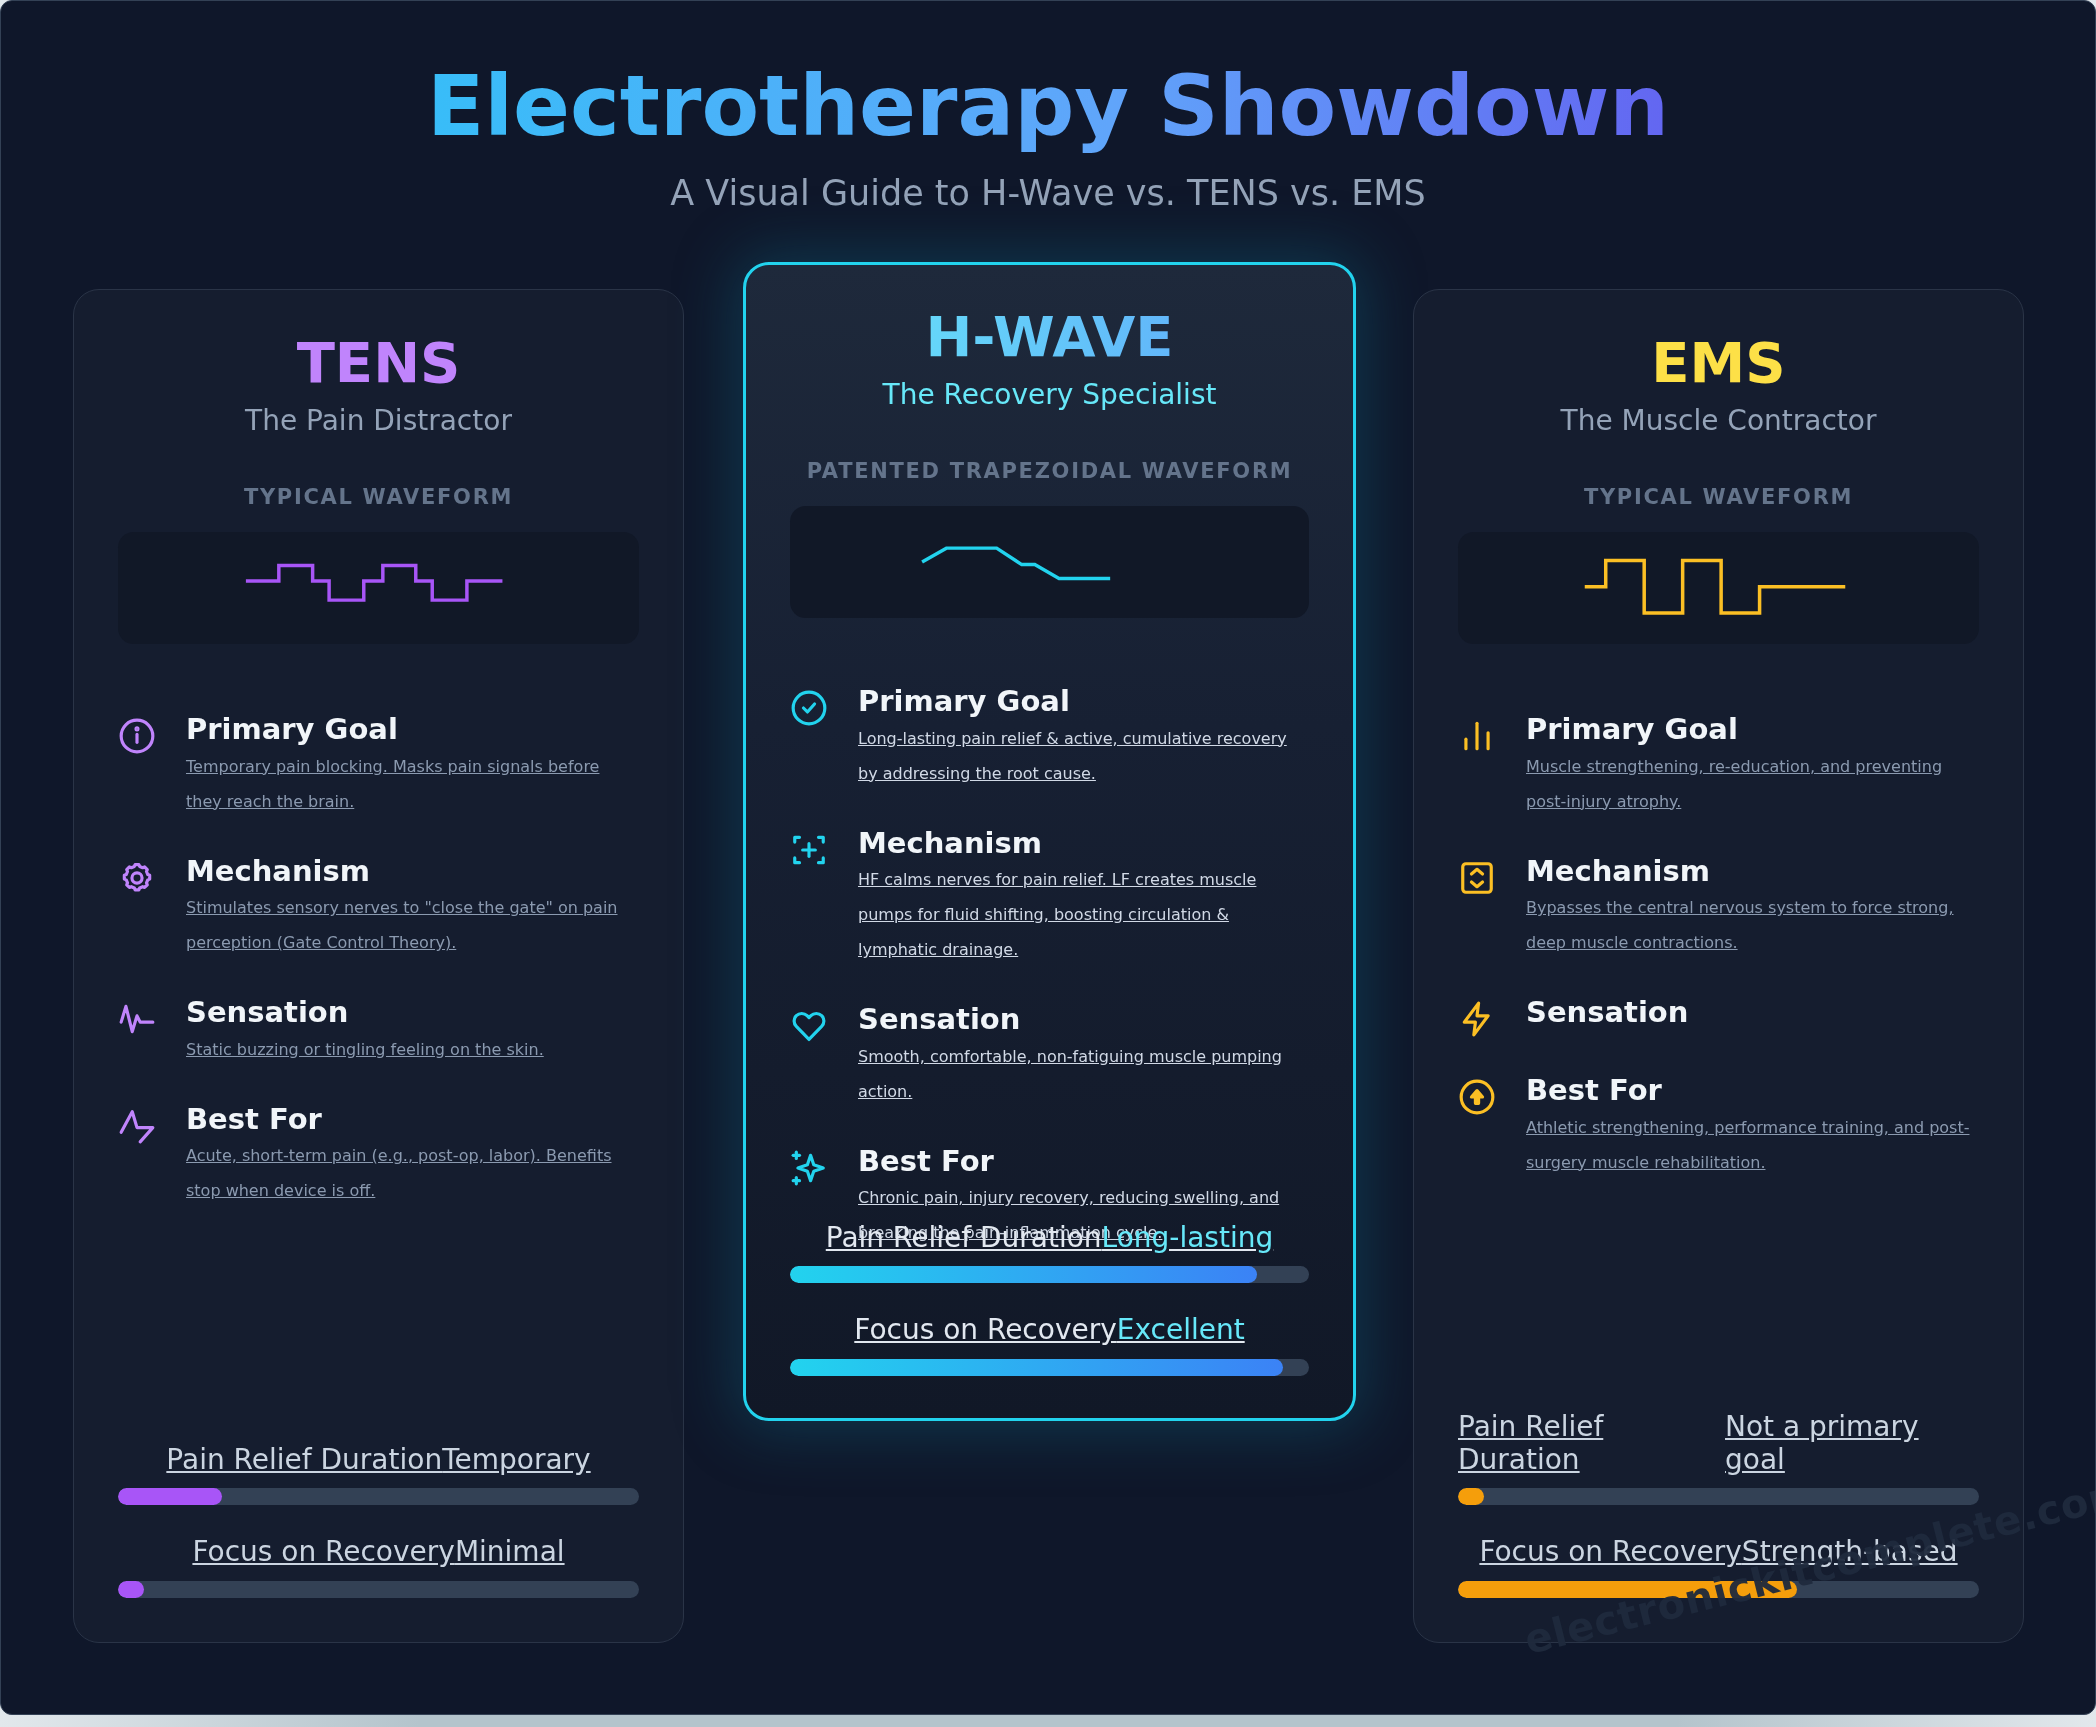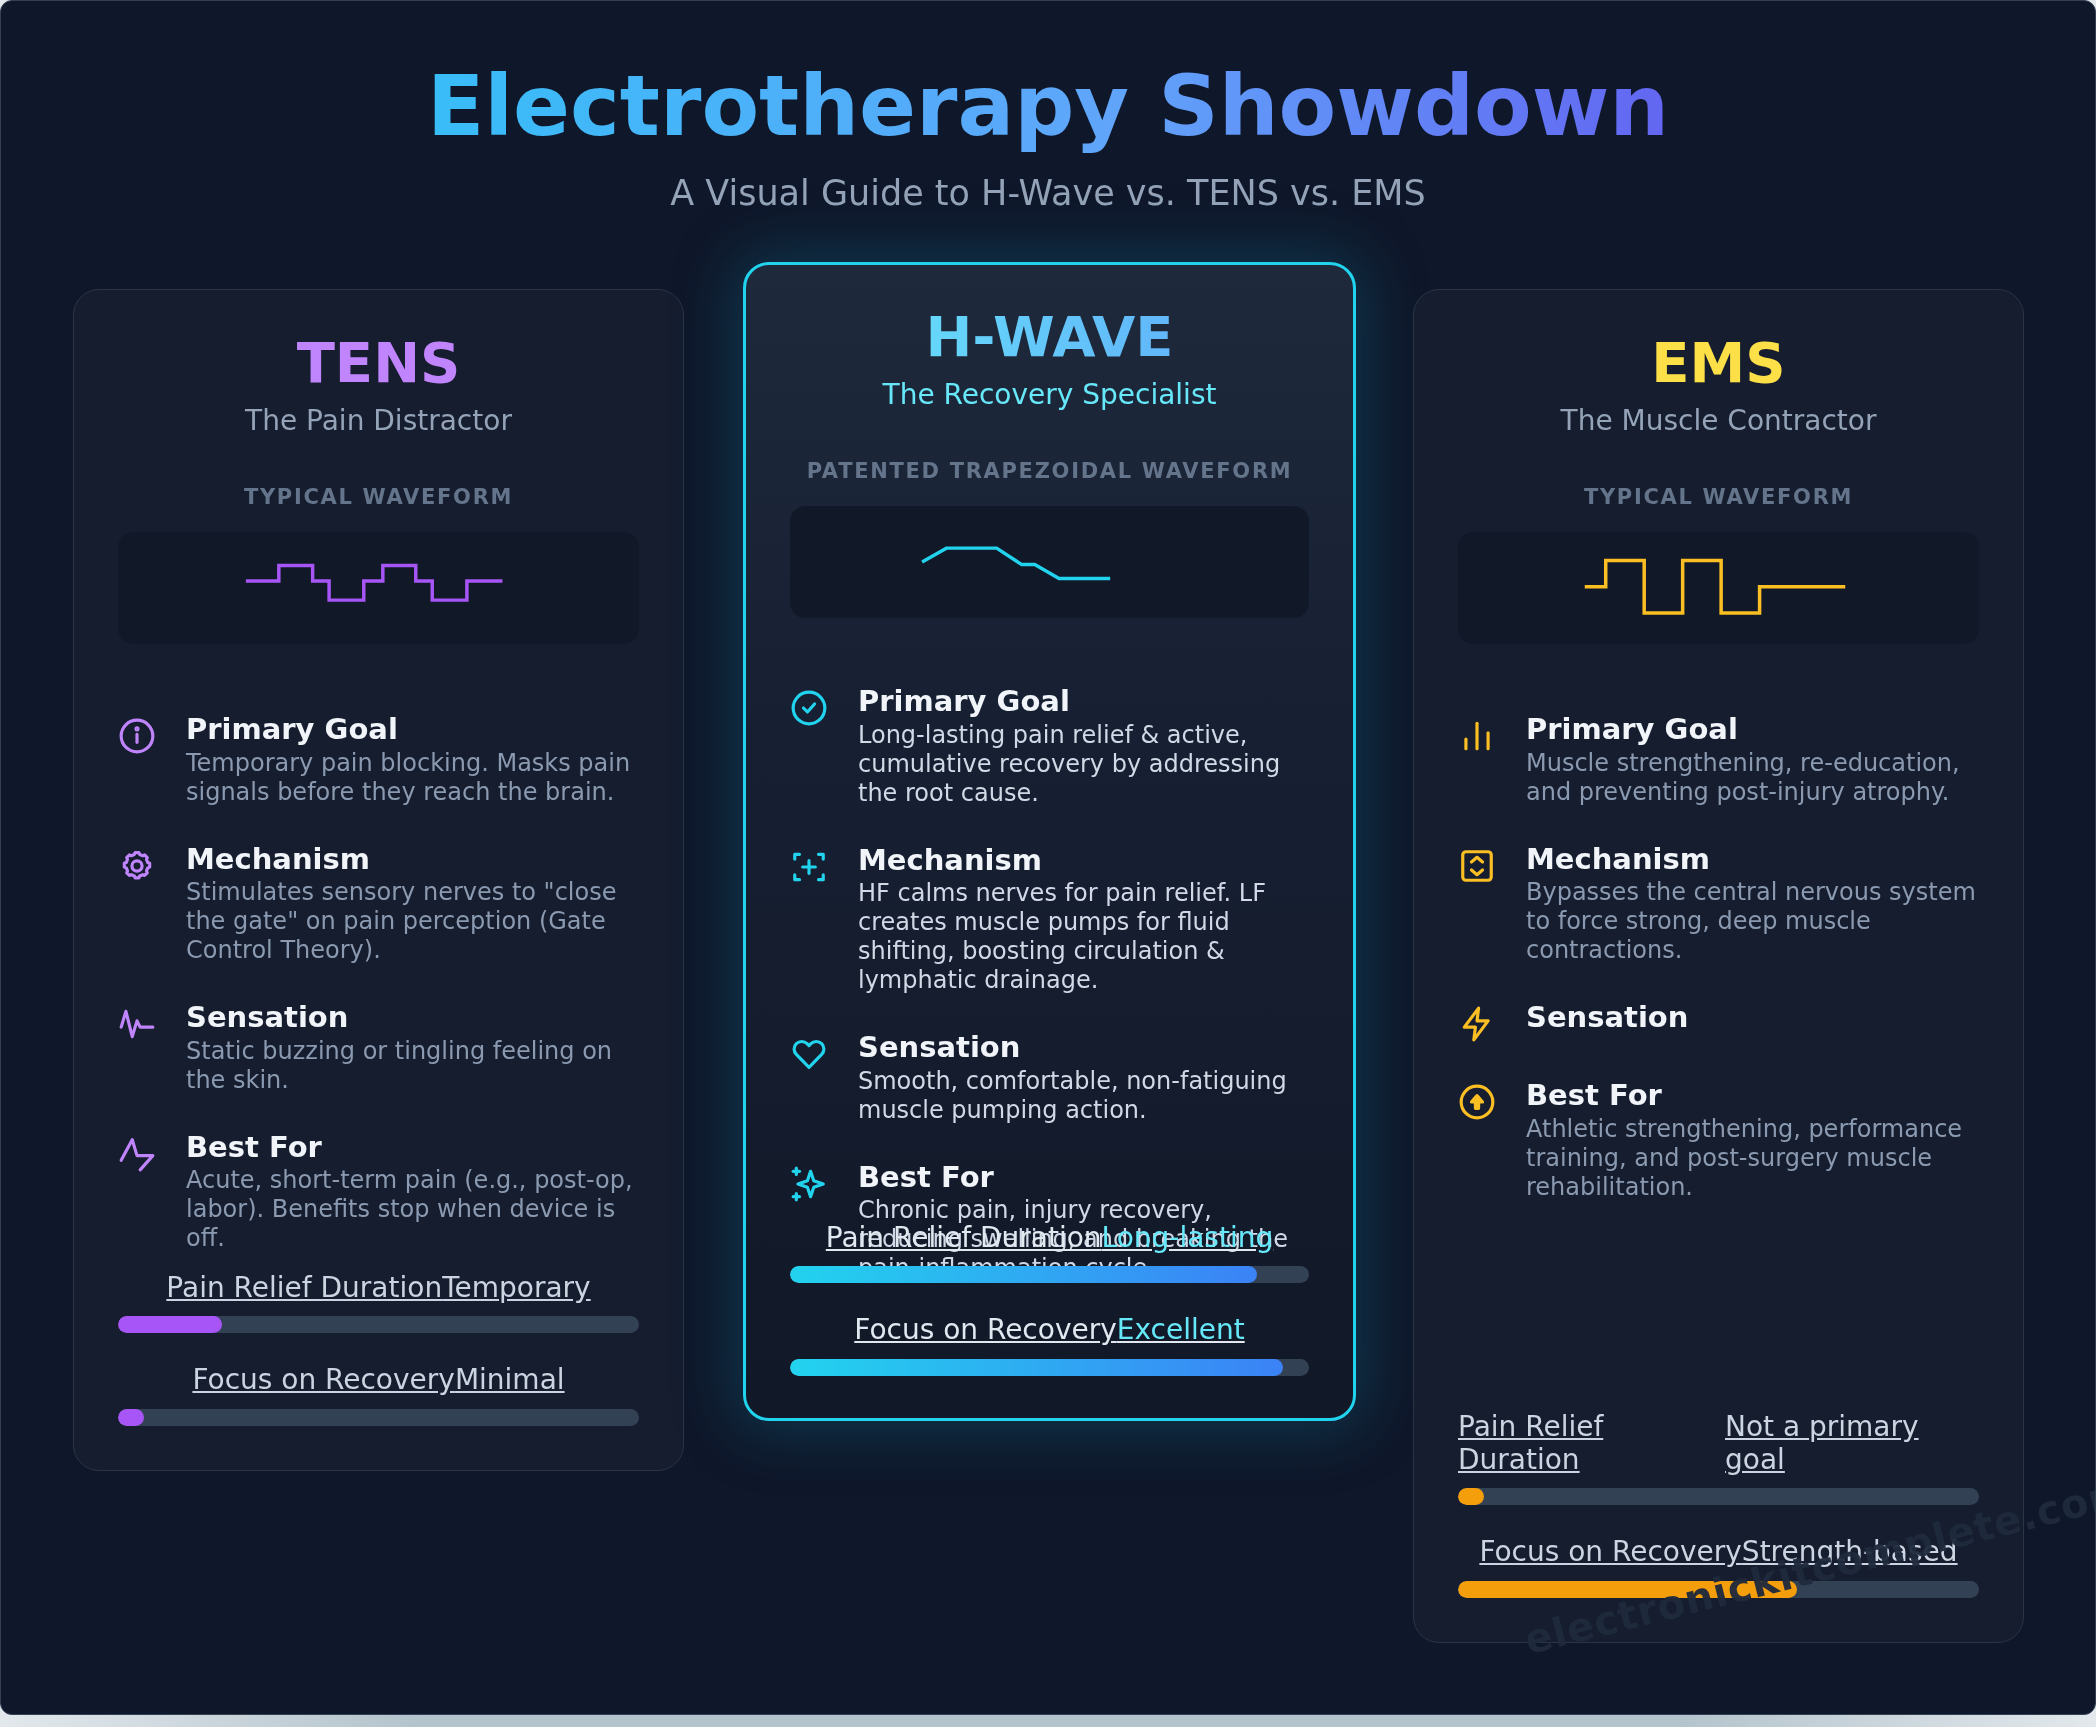--- a/index.html
+++ b/index.html
@@ -26,21 +26,21 @@
   }
   .subtitle {
     position: absolute; left: 0; right: 0; top: 172px;
     text-align: center; font-size: 35px; color: #94a3b8;
   }
   .card {
     position: absolute; border-radius: 26px;
     background: #151d2f; border: 1.7px solid #2a3447;
     padding: 0 44px;
   }
-  .card.tens { left: 72px; top: 288px; width: 611px; height: 1182px; }
+  .card.tens { left: 72px; top: 288px; width: 611px; height: 1354px; }
   .card.ems  { left: 1412px; top: 288px; width: 611px; height: 1354px; }
   .card.hwave {
     left: 742px; top: 261px; width: 613px; height: 1159px;
     border: 3.5px solid #22d3ee;
     background: linear-gradient(180deg, #1e293b 0%, #172033 40%, #111827 100%);
     box-shadow: 0 0 61px 8.7px rgba(14, 116, 144, 0.35);
   }
   .card-name {
     margin-top: 42px; text-align: center; font-size: 56px; font-weight: bold; line-height: 1.1;
   }
@@ -59,21 +59,21 @@
     margin-top: 23px; height: 112px; border-radius: 15.7px; background: #111827;
     display: flex; align-items: center; justify-content: center;
   }
   .wave-box svg { display: block; }
   .features { margin-top: 68px; }
   .hwave .features { margin-top: 66px; }
   .feature { display: flex; margin-bottom: 35px; }
   .feature .icon { width: 68px; flex: 0 0 68px; padding-top: 5.2px; }
   .feature .icon svg { width: 38px; height: 38px; display: block; }
   .feature h3 { font-size: 29px; font-weight: bold; color: #f1f5f9; line-height: 1.2; margin-bottom: 1.7px; }
-  .feature p { font-size: 24px; line-height: 29px; color: #8b9ab0; }
+  .feature p { font-size: 16px; line-height: 35px; color: #8b9ab0; text-decoration: underline; }
   .hwave .feature p { color: #d1d9e6; }
   .meters { position: absolute; left: 44px; right: 44px; bottom: 44px; }
   .hwave .meters { bottom: 42px; }
   .meter { margin-top: 30px; }
   .meter-head { display: flex; justify-content: center; font-size: 28px; color: #cbd5e1; margin-bottom: 12.2px; text-decoration: underline; }
   .hwave .meter-head { color: #e2e8f0; }
   .hwave .meter-value { color: #67e8f9; }
   .track { height: 17.5px; border-radius: 8.7px; background: #334155; position: relative; overflow: hidden; }
   .fill { position: absolute; left: 0; top: 0; bottom: 0; border-radius: 8.7px; }
   .tens .fill { background: #a855f7; }

